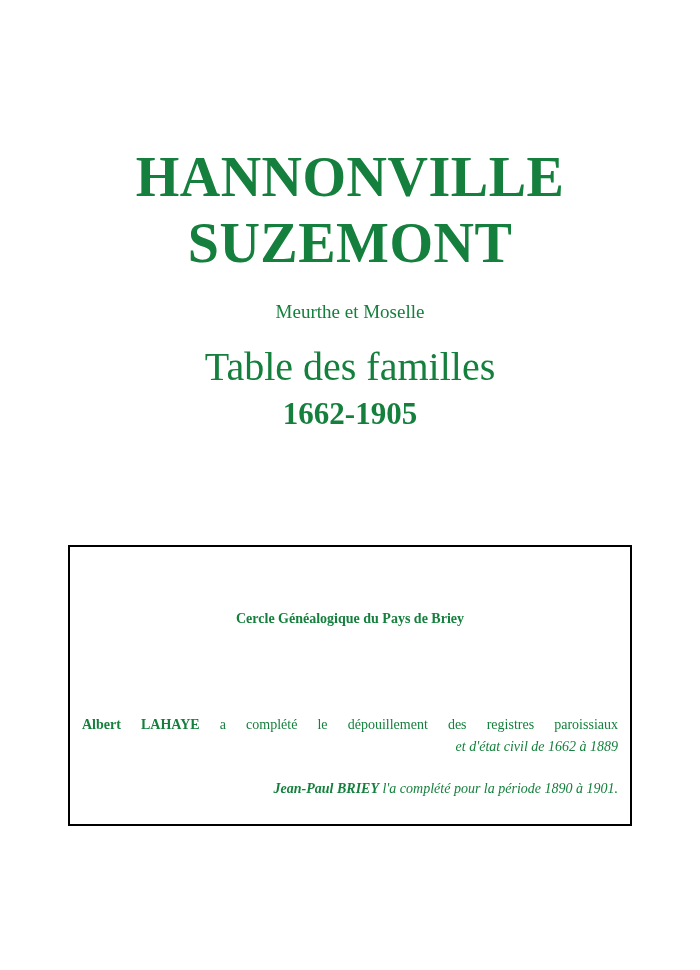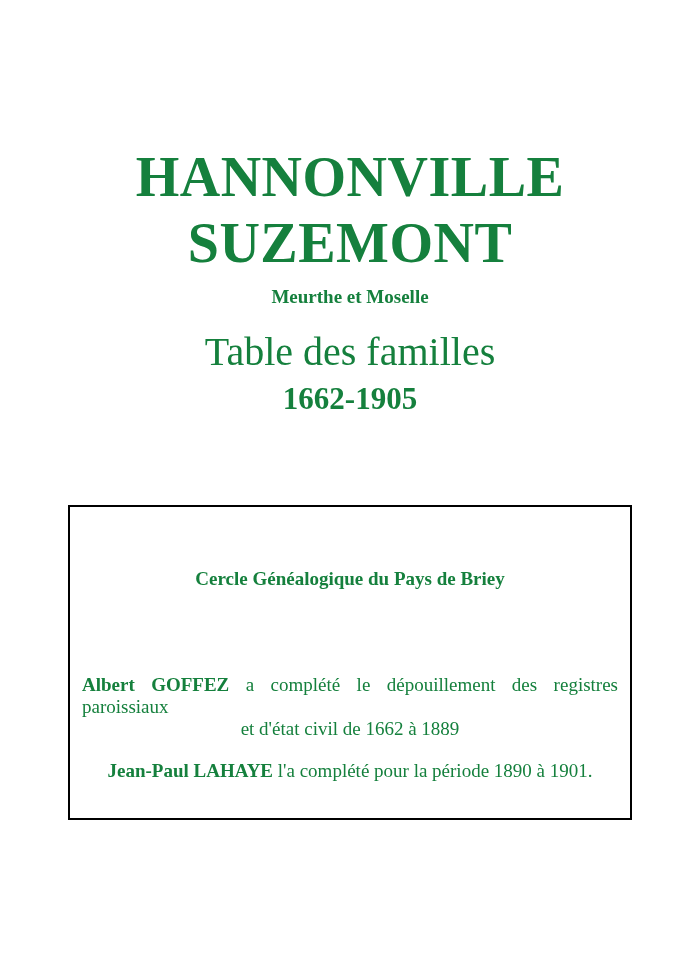--- a/index.html
+++ b/index.html
@@ -18,67 +18,68 @@
   }
   .title-block {
     padding-top: 144px;
     text-align: center;
     font-weight: bold;
     font-size: 56px;
     line-height: 66px;
     letter-spacing: 0.5px;
   }
   .subtitle {
-    margin-top: 9px;
+    margin-top: 24px;
     text-align: center;
-    font-weight: bold;
+    font-weight: normal;
     font-size: 19px;
     line-height: 24px;
   }
   .section-title {
     margin-top: 20px;
     text-align: center;
     font-weight: normal;
     font-size: 40px;
     line-height: 46px;
   }
   .date-range {
     margin-top: 6px;
     text-align: center;
     font-weight: bold;
     font-size: 31px;
     line-height: 36px;
   }
   .info-box {
     box-sizing: content-box;
-    margin: 88px auto 0;
+    margin: 113px auto 0;
     width: 536px;
     height: 234px;
     border: 2px solid #000000;
-    padding: 17px 12px 60px 12px;
-    font-size: 19px;
+    padding: 17px 12px 26px 12px;
+    font-size: 14px;
     line-height: 22px;
   }
   .box-header {
     text-align: center;
     font-weight: bold;
     white-space: pre-wrap;
   }
   .credit {
     margin: 0;
   }
   .credit-1 { margin-top: 40px; }
   .credit-2 { margin-top: 20px; }
   .credit-3 { margin-top: 20px; }
   .jline {
     text-align: justify;
     text-align-last: justify;
   }
   .plainline {
-    text-align: center;
+    text-align: right;
+    font-style: italic;
   }
   .b { font-weight: bold; }
 </style>
 </head>
 <body>
 
 <div class="page">
 
   <div class="title-block">
     <div>HANNONVILLE</div>
@@ -91,24 +92,24 @@
 
   <div class="date-range">1662-1905</div>
 
   <div class="info-box">
 
     <div class="box-header">
       <div>Cercle Généalogique du Pays de Briey</div>
     </div>
 
     <div class="credit credit-1">
-      <div class="jline"><span class="b">Albert GOFFEZ</span><span> a complété le dépouillement des registres paroissiaux</span></div>
+      <div class="jline"><span class="b">Albert LAHAYE</span><span> a complété le dépouillement des registres paroissiaux</span></div>
       <div class="plainline">et d'état civil de 1662 à 1889</div>
     </div>
 
     <div class="credit credit-2">
-      <div class="plainline"><span class="b">Jean-Paul LAHAYE</span><span> l'a complété pour la période 1890 à 1901.</span></div>
+      <div class="plainline"><span class="b">Jean-Paul BRIEY</span><span> l'a complété pour la période 1890 à 1901.</span></div>
     </div>
 
 
   </div>
 
 </div>
 
 </body></html>

